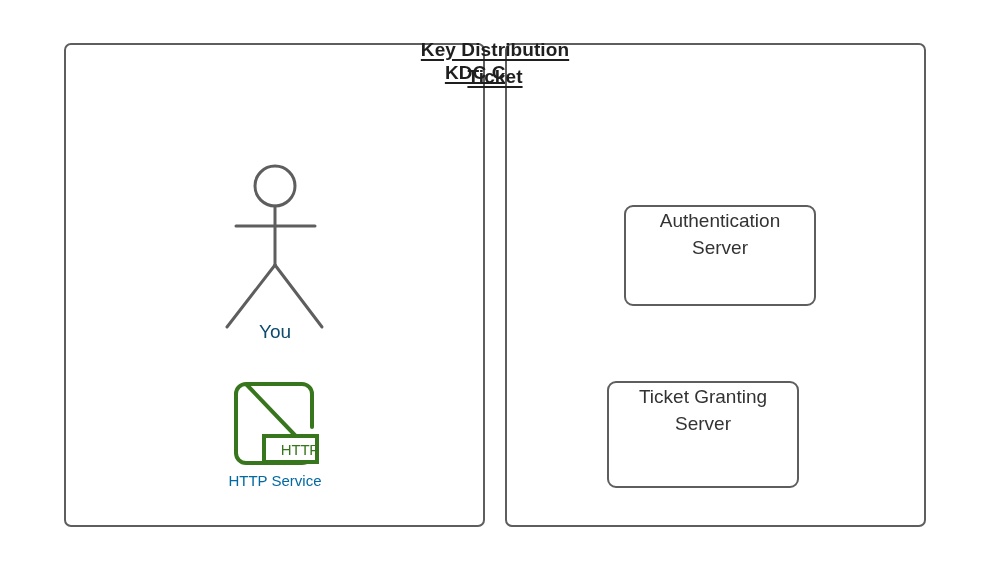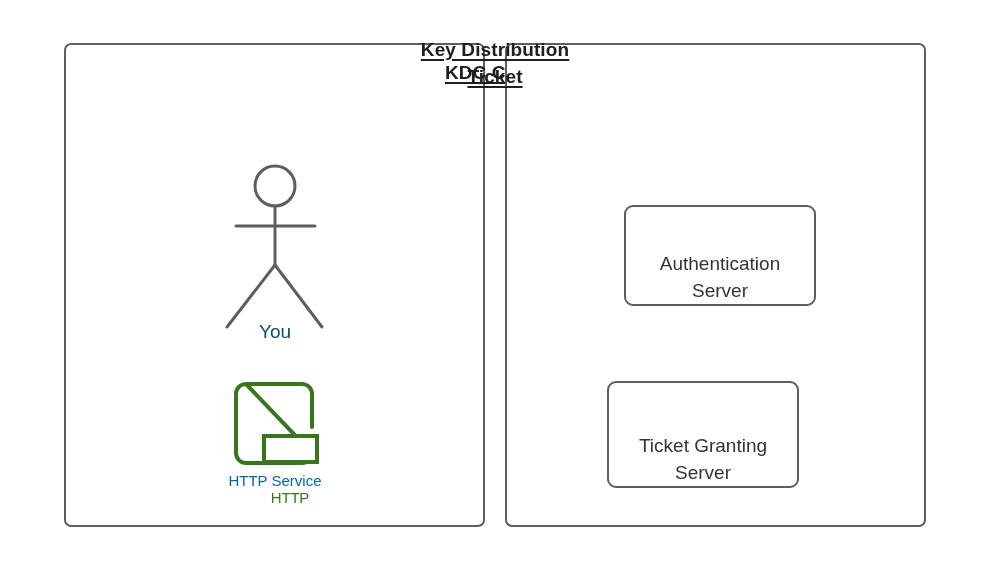--- a/index.html
+++ b/index.html
@@ -83,50 +83,49 @@
   
   #http-icon {
     position: absolute;
     left: 228px;
     top: 380px;
     width: 95px;
     height: 85px;
   }
   #http-badge-text {
     position: absolute;
-    left: 266px;
+    left: 276px;
     top: 441px;
     width: 48px;
     text-align: center;
     font-size: 15px;
     font-weight: normal;
     color: #38761d;
     letter-spacing: -0.2px;
     line-height: 17px;
-    margin-top: 48px;
   }
   #http-service-label {
     position: absolute;
     left: 175px;
     top: 472px;
     width: 200px;
     text-align: center;
     font-size: 15px;
     color: #0369a1;
   }
 
   
   .server-box {
     position: absolute;
     box-sizing: border-box;
     background: #ffffff;
     border: 2px solid #5e5e5e;
     border-radius: 9px;
     display: flex;
-    align-items: flex-end;
+    align-items: flex-start;
     justify-content: center;
     text-align: center;
     font-size: 19px;
     line-height: 27px;
     color: #333333;
   }
   #box-auth-server {
     left: 624px;
     top: 205px;
     width: 192px;

